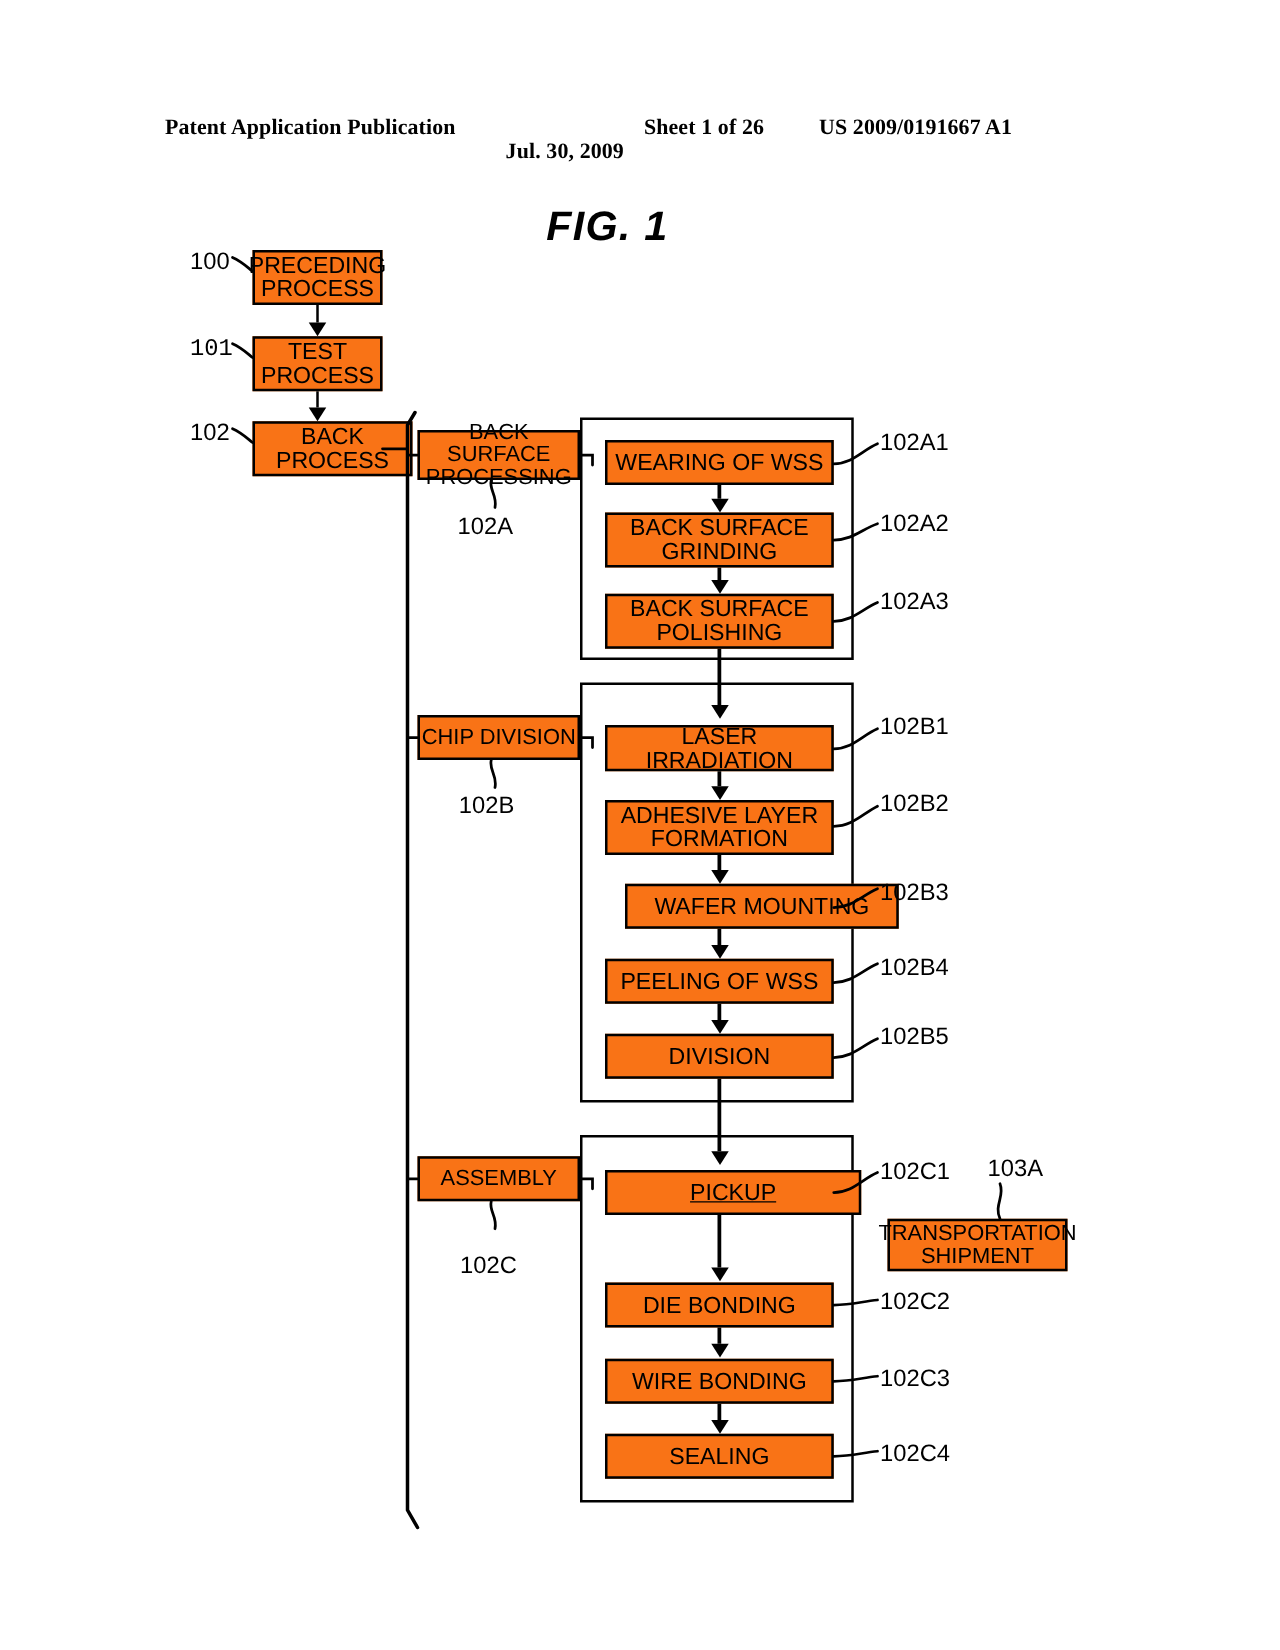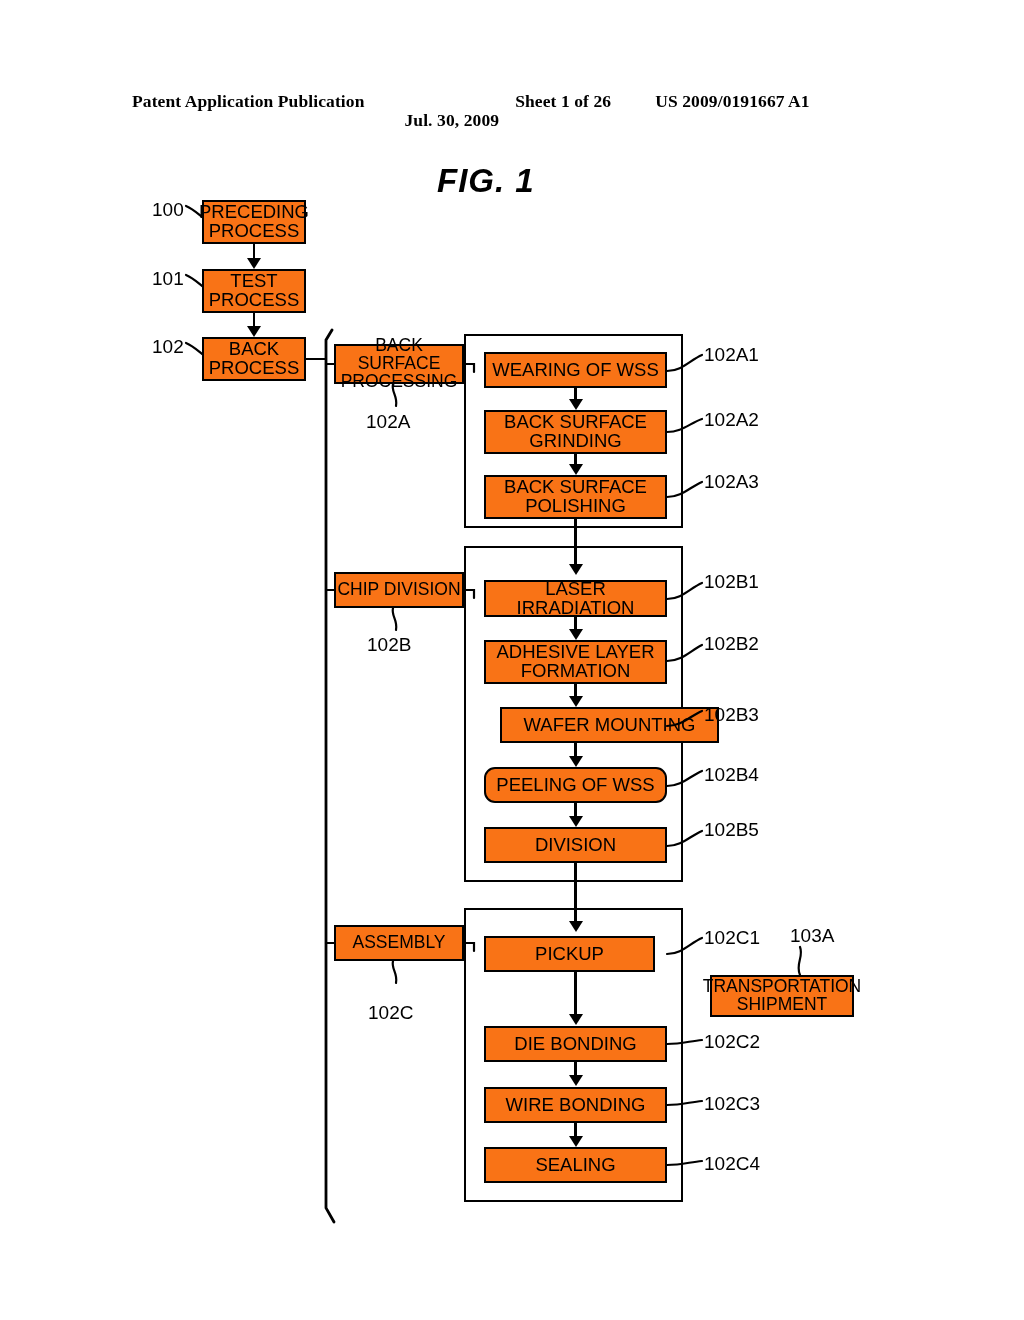--- a/index.html
+++ b/index.html
@@ -66,23 +66,23 @@
   </div>
 </div>
 <div class="lbl" style="left:152px;top:199px;">100</div>
 
 <div class="box t18" style="left:202px;top:269px;width:104px;height:44px;">
   <div>
     <span>TEST</span>
     <span>PROCESS</span>
   </div>
 </div>
-<div class="lbl" style="left:152px;top:268px;">101</div>
-
-<div class="box t18" style="left:202px;top:337px;width:104px;height:44px;">
+<div class="lbl" style="left:152px;top:268px;font-family:Liberation Mono, monospace;">101</div>
+
+<div class="box t18" style="left:202px;top:337px;width:128px;height:44px;">
   <div>
     <span>BACK</span>
     <span>PROCESS</span>
   </div>
 </div>
 <div class="lbl" style="left:152px;top:336px;">102</div>
 
 <div class="vline" style="left:252.8px;top:244px;height:14px;"></div>
 <div class="arrow" style="left:247px;top:258px;"></div>
 <div class="vline" style="left:252.8px;top:313px;height:13px;"></div>
@@ -157,21 +157,21 @@
 </div>
 <div class="lbl" style="left:704px;top:633px;">102B2</div>
 
 <div class="box t18" style="left:500px;top:707px;width:219px;height:36px;">
   <div>
       <span>WAFER MOUNTING</span>
     </div>
 </div>
 <div class="lbl" style="left:704px;top:704px;">102B3</div>
 
-<div class="box t18" style="left:484px;top:767px;width:183px;height:36px;border-radius:11px;">
+<div class="box t18" style="left:484px;top:767px;width:183px;height:36px;">
   <div>
       <span>PEELING OF WSS</span>
     </div>
 </div>
 <div class="lbl" style="left:704px;top:764px;">102B4</div>
 
 <div class="box t18" style="left:484px;top:827px;width:183px;height:36px;">
   <div>
       <span>DIVISION</span>
     </div>
@@ -182,21 +182,21 @@
 <div class="arrow" style="left:568.6px;top:629px;"></div>
 <div class="vline" style="left:574.4px;top:684px;height:12px;"></div>
 <div class="arrow" style="left:568.6px;top:696px;"></div>
 <div class="vline" style="left:574.4px;top:743px;height:13px;"></div>
 <div class="arrow" style="left:568.6px;top:756px;"></div>
 <div class="vline" style="left:574.4px;top:803px;height:13px;"></div>
 <div class="arrow" style="left:568.6px;top:816px;"></div>
 
 <div class="grp" style="left:464px;top:908px;width:219px;height:294px;"></div>
 
-<div class="box t18" style="left:484px;top:936px;width:171px;height:36px;">
+<div class="box t18" style="left:484px;top:936px;width:205px;height:36px;text-decoration:underline;">
   <div>
       <span>PICKUP</span>
     </div>
 </div>
 <div class="lbl" style="left:704px;top:927px;">102C1</div>
 
 <div class="box t18" style="left:484px;top:1026px;width:183px;height:36px;">
   <div>
       <span>DIE BONDING</span>
     </div>

